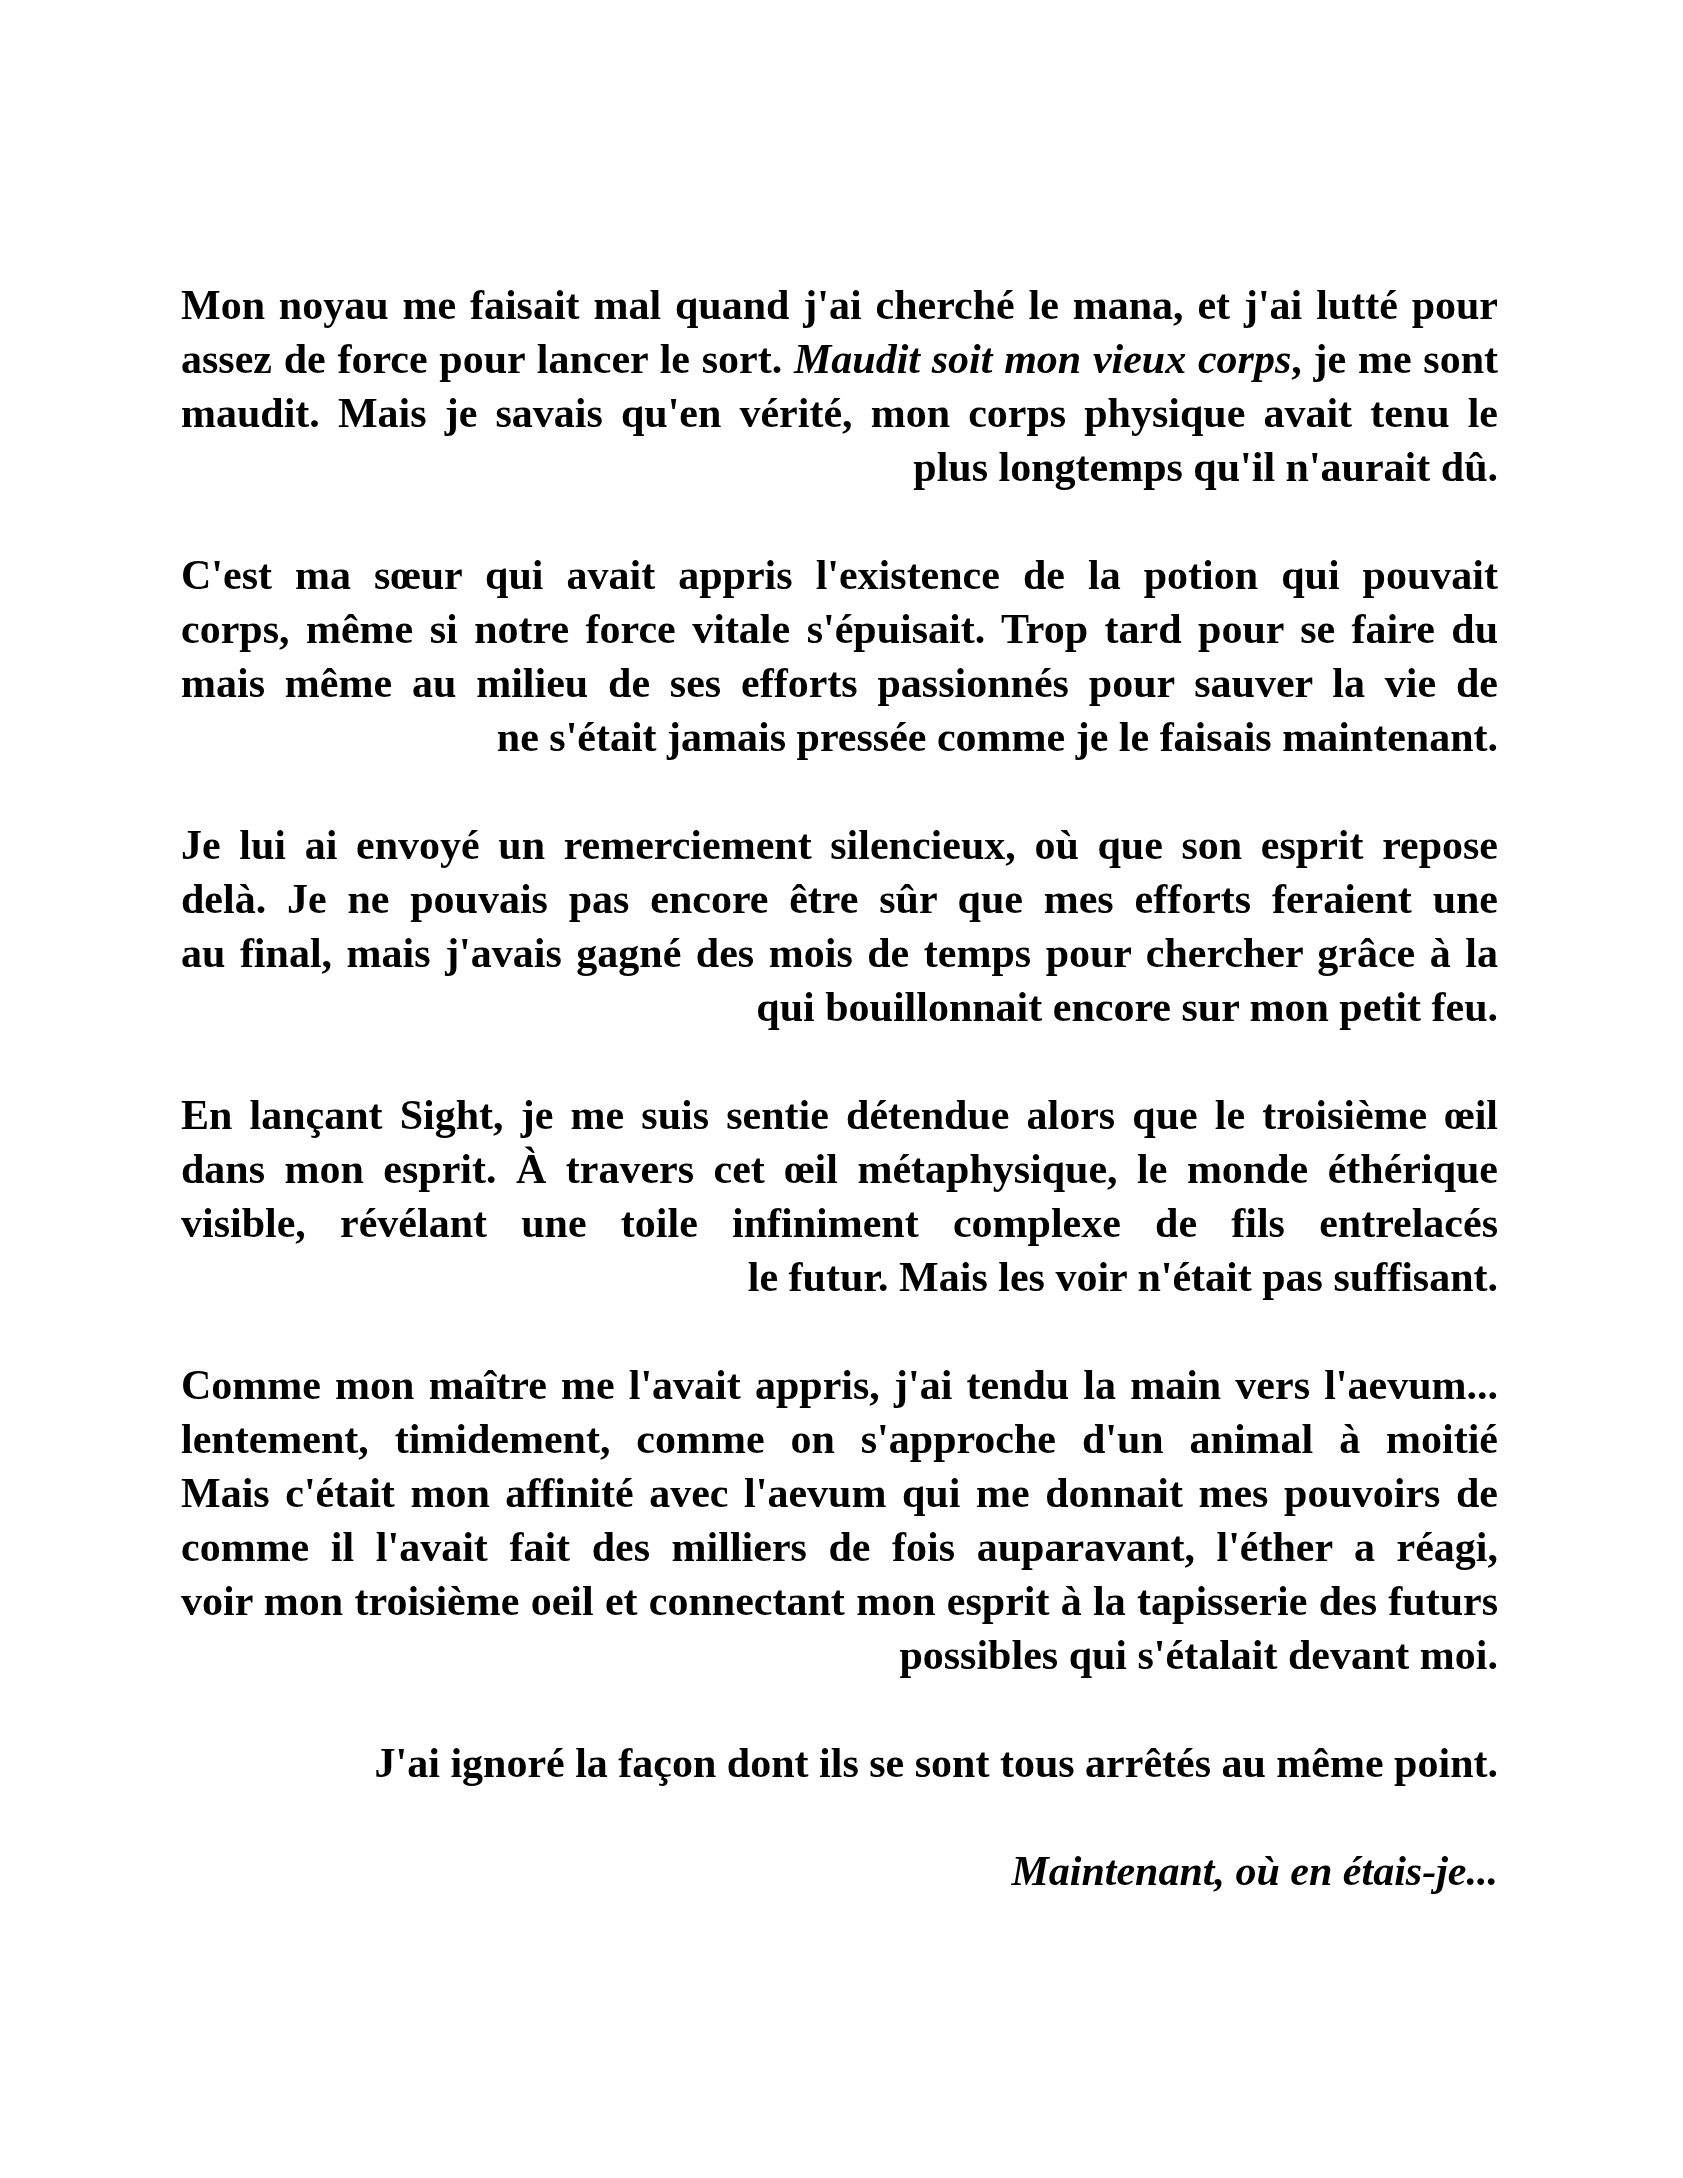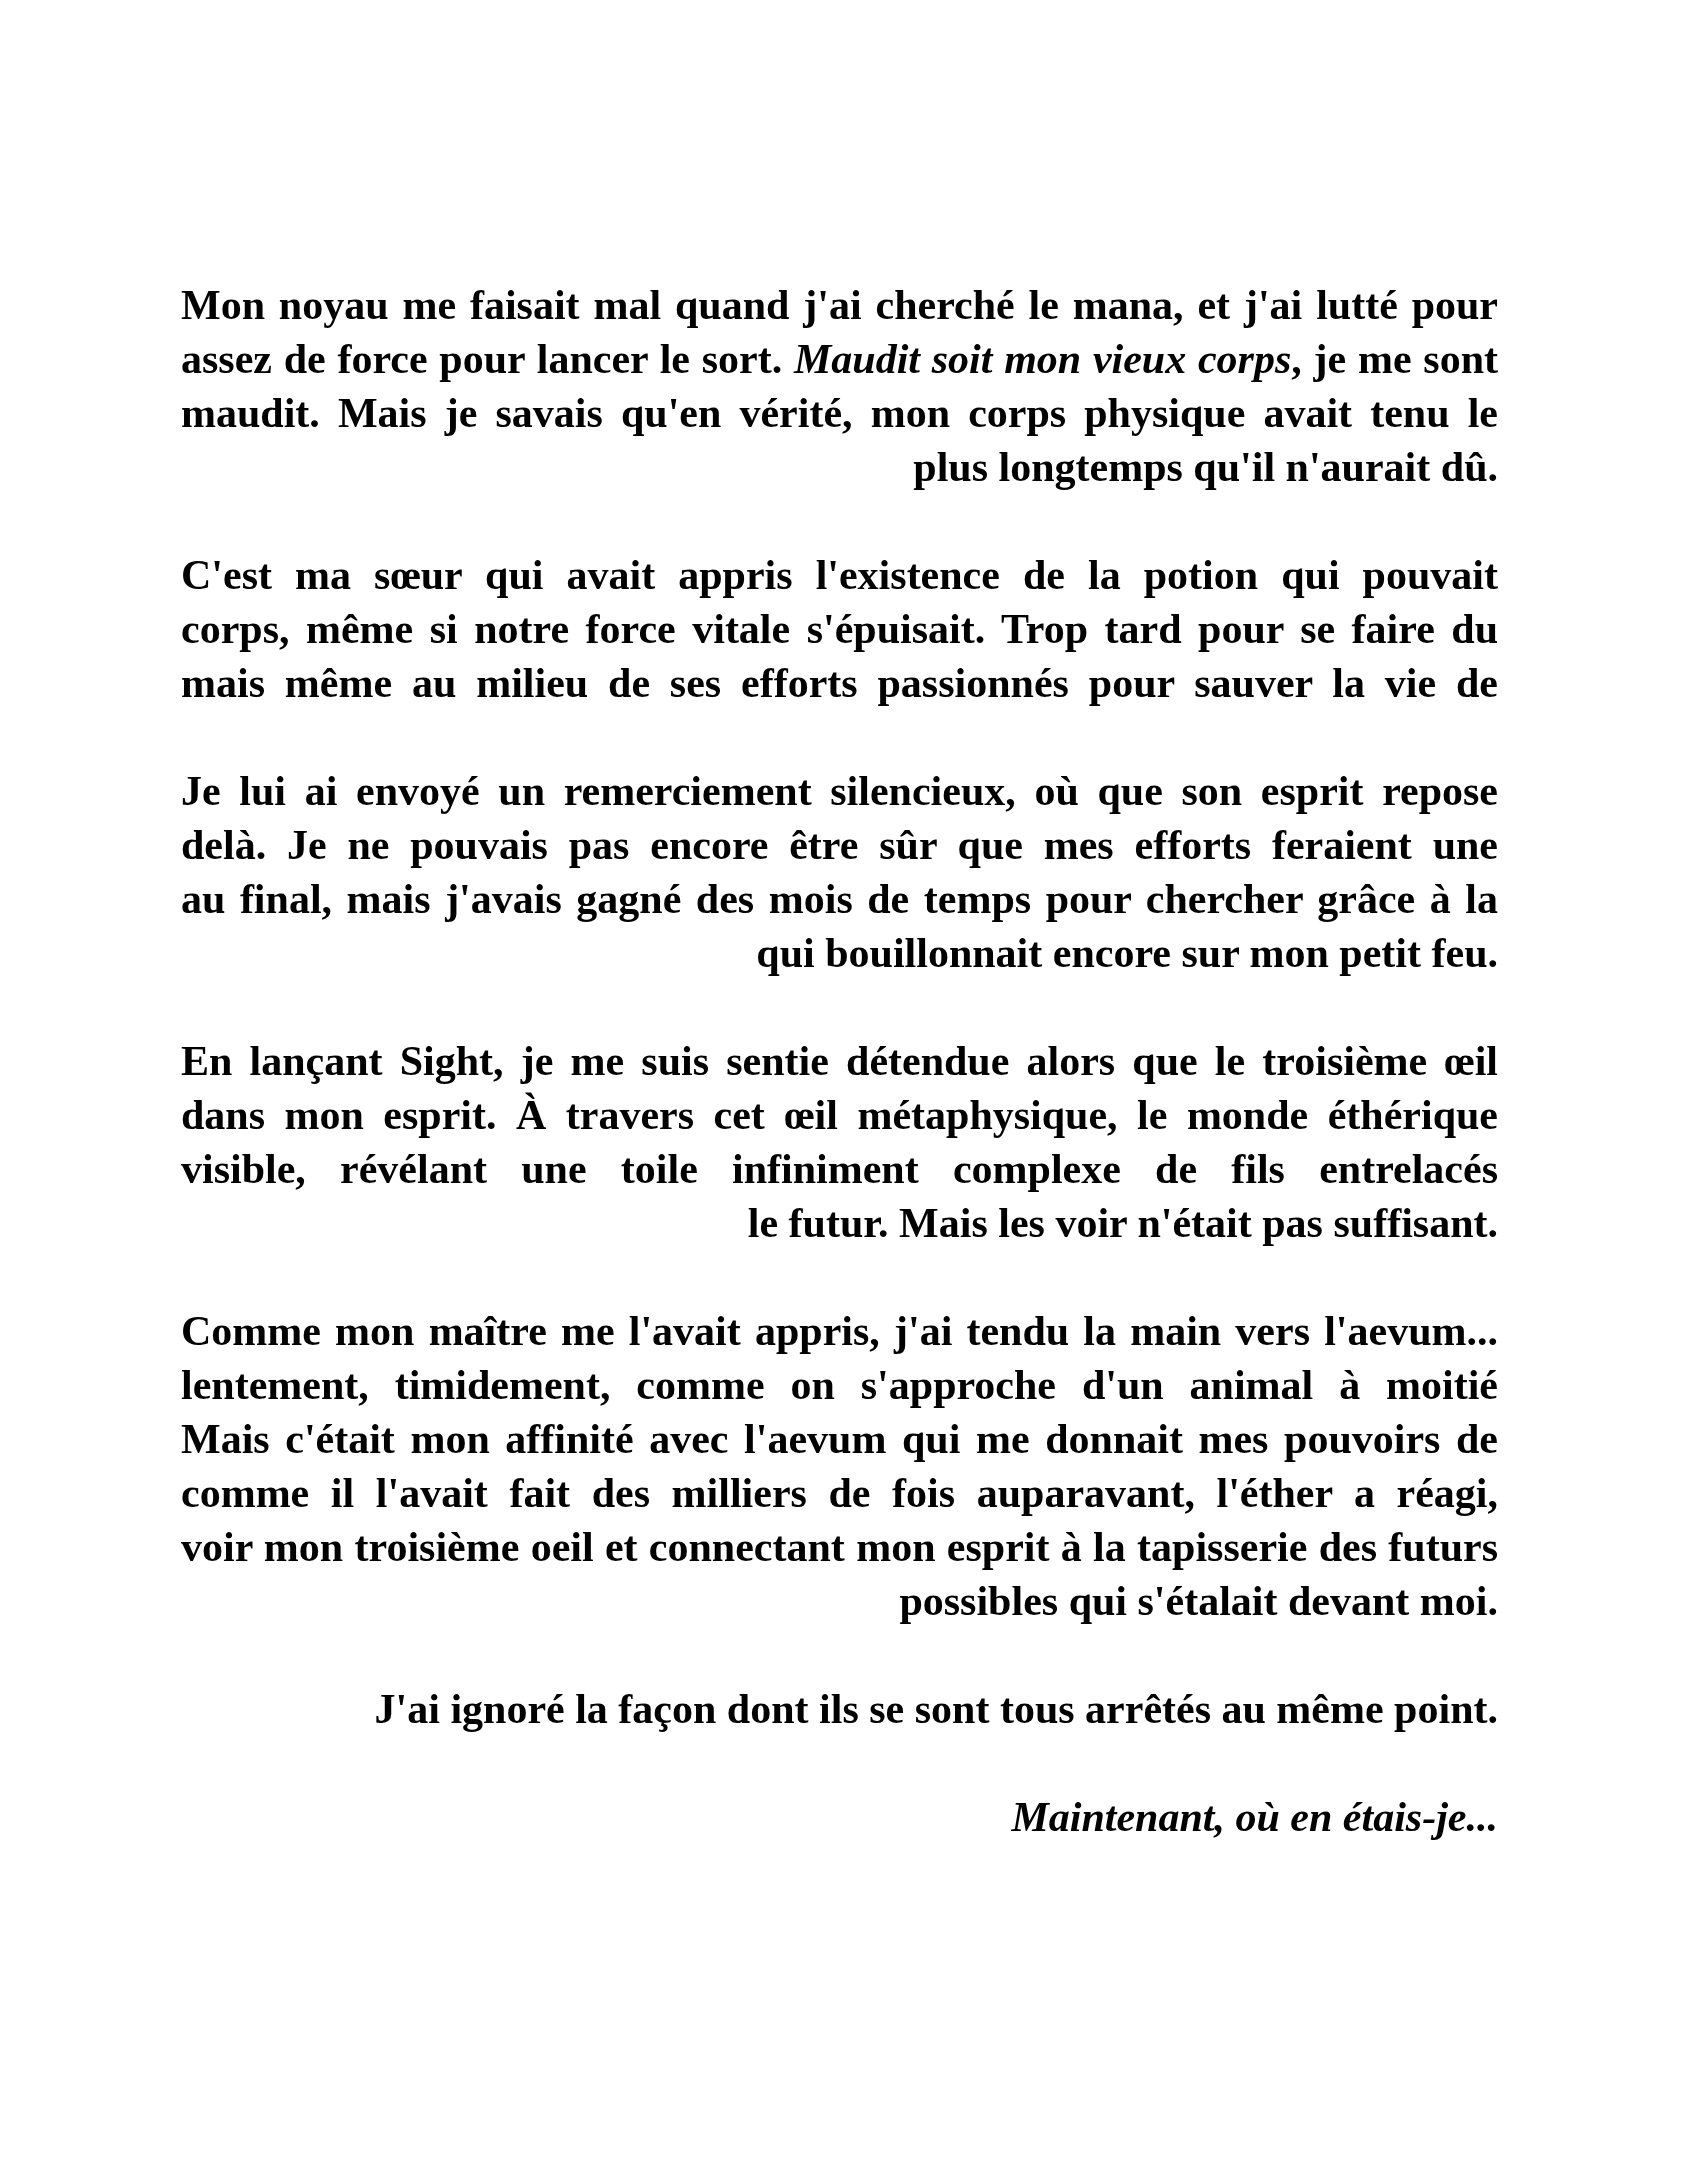--- a/index.html
+++ b/index.html
@@ -61,20 +61,21 @@
       <div class="para">
         <span class="line justify"><span>Mon noyau me faisait mal quand j'ai cherché le mana, et j'ai lutté pour avoir</span></span>
         <span class="line justify"><span>assez de force pour lancer le sort. </span><span class="seg-italic">Maudit soit mon vieux corps</span><span>, je me sont</span></span>
         <span class="line justify"><span>maudit. Mais je savais qu'en vérité, mon corps physique avait tenu le coup bien</span></span>
         <span class="line last"><span>plus longtemps qu'il n'aurait dû.</span></span>
       </div>
       <div class="para">
         <span class="line justify"><span>C'est ma sœur qui avait appris l'existence de la potion qui pouvait renforcer nos</span></span>
         <span class="line justify"><span>corps, même si notre force vitale s'épuisait. Trop tard pour se faire du bien,</span></span>
         <span class="line justify"><span>mais même au milieu de ses efforts passionnés pour sauver la vie de Virion, elle</span></span>
+        <span class="line last"><span>ne s'était jamais pressée comme je le faisais maintenant.</span></span>
       </div>
       <div class="para">
         <span class="line justify"><span>Je lui ai envoyé un remerciement silencieux, où que son esprit repose dans l'au-</span></span>
         <span class="line justify"><span>delà. Je ne pouvais pas encore être sûr que mes efforts feraient une différence</span></span>
         <span class="line justify"><span>au final, mais j'avais gagné des mois de temps pour chercher grâce à la potion</span></span>
         <span class="line last"><span>qui bouillonnait encore sur mon petit feu.</span></span>
       </div>
       <div class="para">
         <span class="line justify"><span>En lançant Sight, je me suis sentie détendue alors que le troisième œil s'ouvrait</span></span>
         <span class="line justify"><span>dans mon esprit. À travers cet œil métaphysique, le monde éthérique devenait</span></span>

